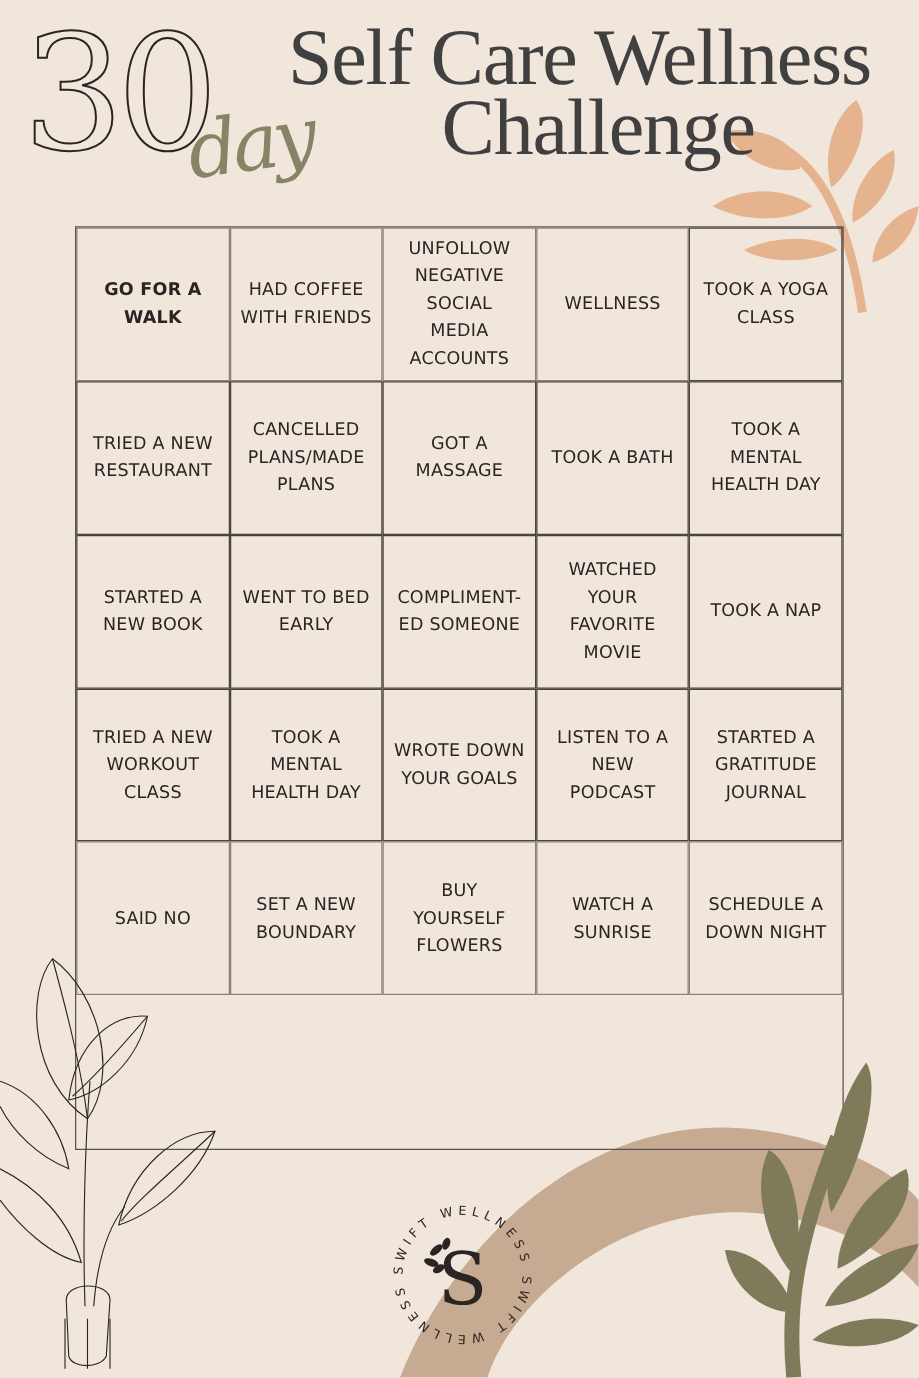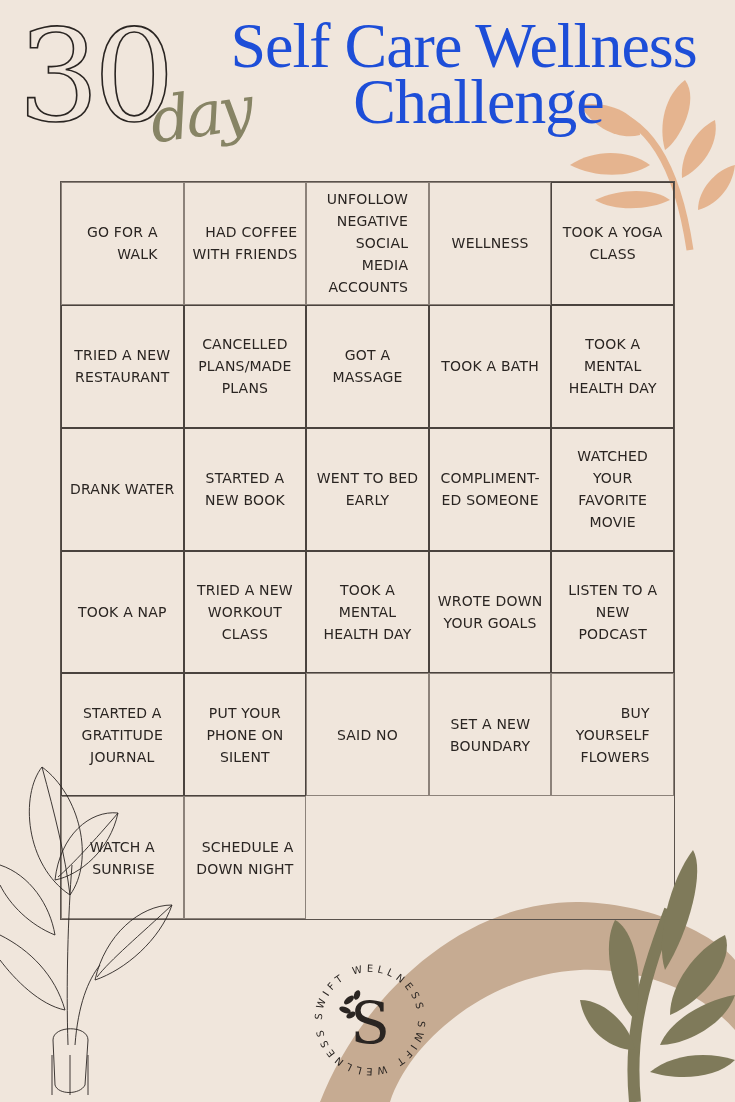--- a/index.html
+++ b/index.html
@@ -1,23 +1,23 @@
 <!DOCTYPE html>
 <html><head>
 <meta charset="utf-8">
 <style>
   html, body { margin:0; padding:0; }
   body { width:735px; height:1102px; background:#f0e6dc; position:relative; overflow:hidden; font-family:"DejaVu Sans", sans-serif; }
   .deco { position:absolute; }
   .title-30 { position:absolute; left:18px; top:12px; font-family:"DejaVu Serif", serif; font-size:128px; font-weight:100; line-height:1; color:transparent; -webkit-text-stroke:1.6px #2a2522; letter-spacing:-6px; }
   .title-day { position:absolute; left:150px; top:78px; font-family:"DejaVu Serif", serif; font-style:italic; font-size:62px; color:#878465; transform:rotate(-8deg); letter-spacing:-4px; }
-  .title-main { position:absolute; left:196px; top:18px; width:535px; text-align:center; font-family:"Liberation Serif", serif; font-size:64px; line-height:56px; color:#1d4ed8; font-weight:normal; letter-spacing:-1px; }
+  .title-main { position:absolute; left:196px; top:18px; width:535px; text-align:center; font-family:"Liberation Serif", serif; font-size:64px; line-height:56px; color:#404040; font-weight:normal; letter-spacing:-1px; }
   .grid { position:absolute; left:60px; top:181px; width:615px; height:739px; display:grid; grid-template-columns:repeat(5,1fr); grid-template-rows:repeat(6,1fr); border:1.5px solid #5a524c; box-sizing:border-box; }
   .cell { border:1.5px solid #4a433e; display:flex; align-items:center; justify-content:center; text-align:center; font-family:"DejaVu Sans", sans-serif; font-size:14px; line-height:22px; color:#2a2522; padding:4px; box-sizing:border-box; white-space:pre-line; letter-spacing:0.2px; }
-  .row0 .cell, .cell.light { border-color:#8c827a;text-align:right; }
+  .row0 .cell, .cell.light { border-color:#8c827a; }
   .logo { position:absolute; left:305px; top:955px; width:130px; height:130px; }
 </style>
 </head>
 <body>
 
 <svg class="deco" style="left:300px;top:880px" width="435" height="222" viewBox="0 0 435 222">
   <path d="M20 222 C 60 120, 160 20, 280 22 C 360 24, 420 60, 435 80 L 435 150 C 400 110, 340 88, 280 90 C 190 94, 110 160, 90 222 Z" fill="#c6ab92"></path>
 </svg>
 
 <svg class="deco" style="left:570px;top:70px" width="165" height="185" viewBox="0 0 165 185">
@@ -31,21 +31,21 @@
 </svg>
 
 <div class="title-30">30</div>
 <div class="title-day">day</div>
 <div class="title-main">
   <div>Self Care Wellness</div>
   <div style="padding-left:30px">Challenge</div>
 </div>
 
 <div class="grid">
-  <div class="cell light" style="font-weight:normal">GO FOR A
+  <div class="cell light" style="font-weight:bold">GO FOR A
 WALK</div>
   <div class="cell light">HAD COFFEE
 WITH FRIENDS</div>
   <div class="cell light">UNFOLLOW
 NEGATIVE
 SOCIAL
 MEDIA
 ACCOUNTS</div>
   <div class="cell light">WELLNESS</div>
 
@@ -56,21 +56,20 @@
   <div class="cell">CANCELLED
 PLANS/MADE
 PLANS</div>
   <div class="cell">GOT A
 MASSAGE</div>
   <div class="cell">TOOK A BATH</div>
 
   <div class="cell">TOOK A
 MENTAL
 HEALTH DAY</div>
-  <div class="cell">DRANK WATER</div>
   <div class="cell">STARTED A
 NEW BOOK</div>
   <div class="cell">WENT TO BED
 EARLY</div>
 
   <div class="cell">COMPLIMENT-
 ED SOMEONE</div>
   <div class="cell">WATCHED
 YOUR
 FAVORITE
@@ -84,23 +83,20 @@
 MENTAL
 HEALTH DAY</div>
   <div class="cell">WROTE DOWN
 YOUR GOALS</div>
   <div class="cell">LISTEN TO A
 NEW
 PODCAST</div>
   <div class="cell">STARTED A
 GRATITUDE
 JOURNAL</div>
-  <div class="cell">PUT YOUR
-PHONE ON
-SILENT</div>
 
   <div class="cell light">SAID NO</div>
   <div class="cell light">SET A NEW
 BOUNDARY</div>
   <div class="cell light">BUY
 YOURSELF
 FLOWERS</div>
   <div class="cell light">WATCH A
 SUNRISE</div>
   <div class="cell light">SCHEDULE A

